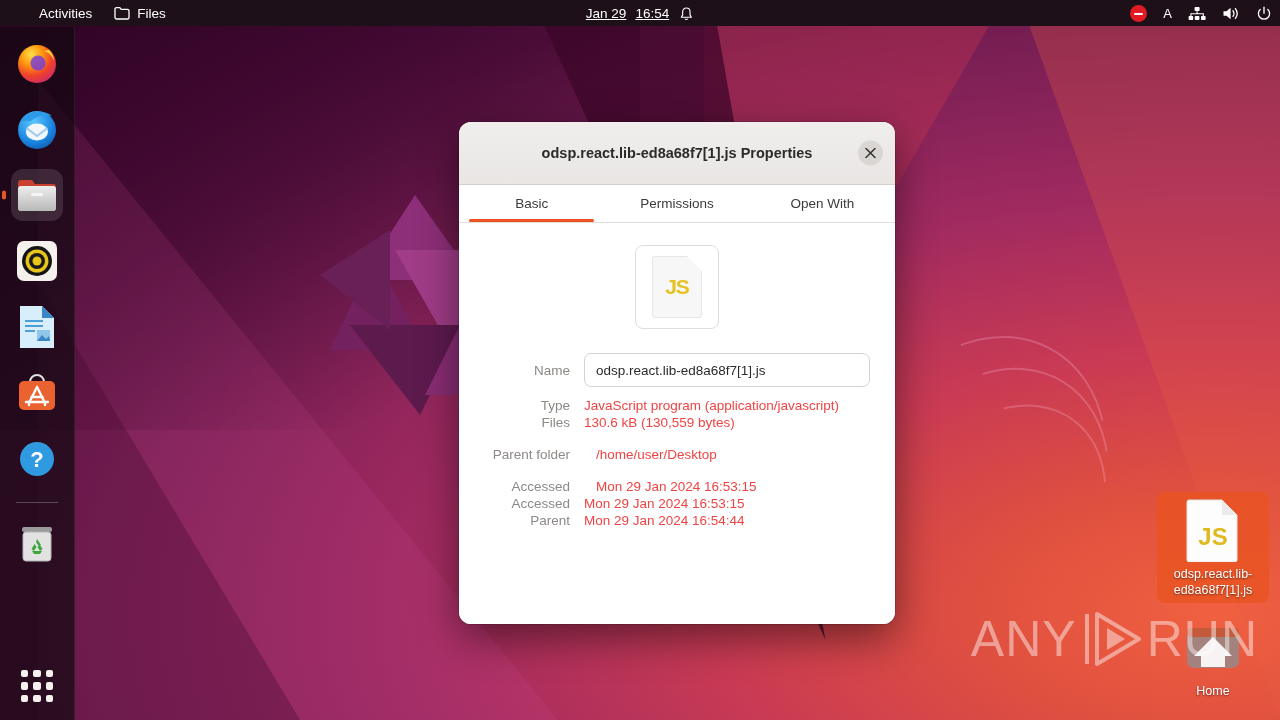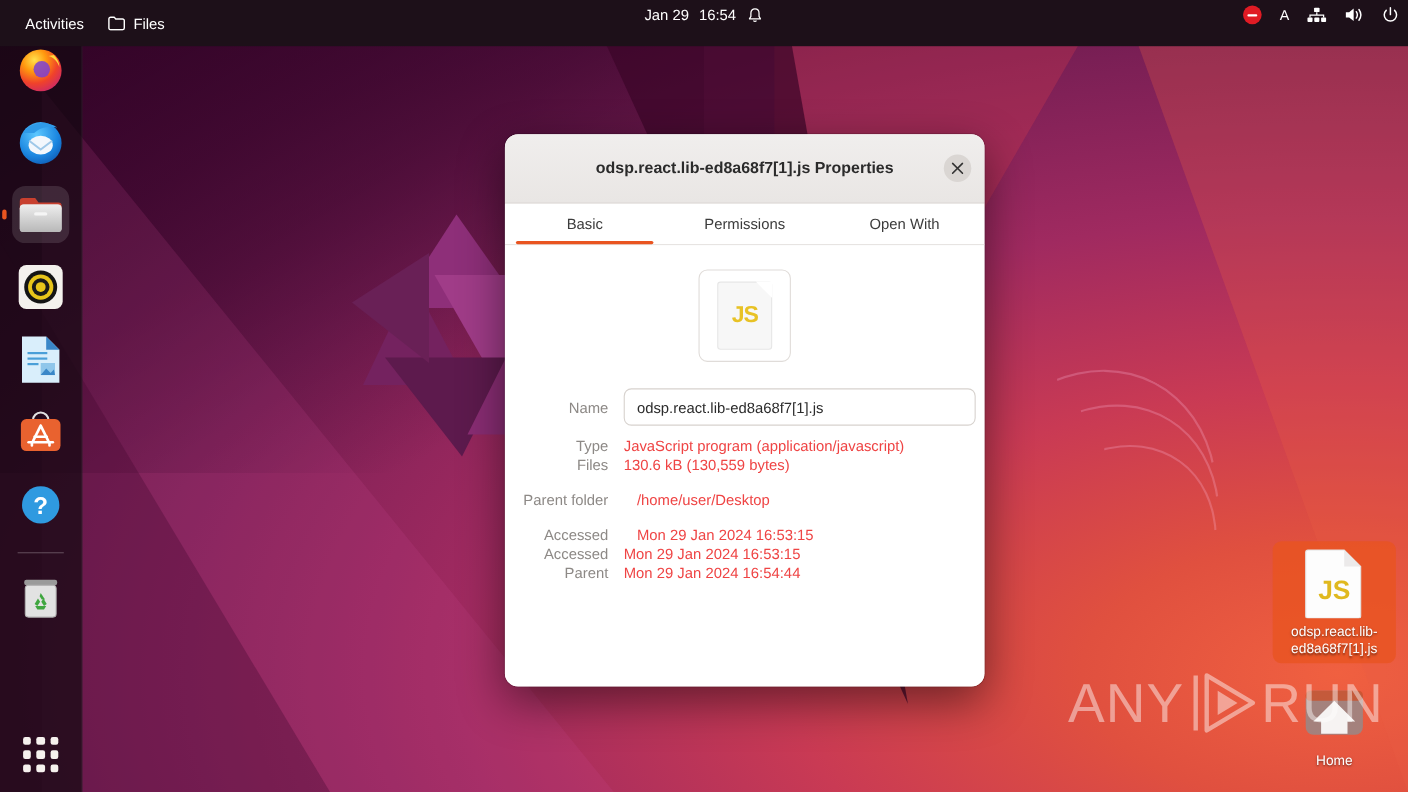--- a/index.html
+++ b/index.html
@@ -80,38 +80,40 @@
 
   
   .stroke { position: absolute; border-radius: 50%; border: 2px solid rgba(255,190,225,0.22); border-color: rgba(255,190,225,0.25) transparent transparent transparent; }
   .s1 { left: 860px; top: 330px; width: 240px; height: 300px; transform: rotate(28deg); }
   .s2 { left: 880px; top: 360px; width: 220px; height: 280px; transform: rotate(32deg); }
   .s3 { left: 905px; top: 395px; width: 190px; height: 250px; transform: rotate(36deg); }
 
   
   .topbar {
     position: absolute; top: 0; left: 0;
-    width: 1280px; height: 42px;
+    width: 1280px; height: 26px;
     background: #1d1019;
     display: flex; align-items: center;
     color: #ffffff;
     font-size: 13.5px;
     z-index: 40;
+    padding-left: 16px;
   }
   .tb-left { display: flex; align-items: center; padding-left: 12px; gap: 0; }
   .tb-item {
     display: flex; align-items: center; gap: 7px;
     padding: 3px 11px; border-radius: 5px;
     color: #ffffff; white-space: nowrap;
   }
   .tb-center {
     position: absolute; left: 50%; top: 0;
     transform: translateX(-50%);
     height: 27px; display: flex; align-items: center; gap: 10px;
     padding: 0 10px;
+    text-decoration: underline;
   }
   .tb-clock { display: flex; gap: 9px; font-size: 13.5px; }
   .tb-right {
     position: absolute; right: 8px; top: 0;
     height: 27px; display: flex; align-items: center; gap: 16px;
   }
   .dnd-dot {
     width: 17px; height: 17px; border-radius: 50%;
     background: #e01b24; display: flex; align-items: center; justify-content: center;
   }
@@ -228,21 +230,21 @@
     position: relative; width: 50px; height: 62px;
     background: #f7f7f7; border: 1px solid #e6e6e6; border-radius: 3px;
     display: flex; align-items: center; justify-content: center;
   }
   .js-doc::after {
     content: ""; position: absolute; right: -1px; top: -1px;
     border-left: 15px solid transparent; border-top: 15px solid #ffffff;
   }
   .js-label { font-size: 21px; font-weight: bold; color: #e8c225; letter-spacing: -1px; }
 
-  .prop-grid { padding: 0 8px; margin-top: 12px; }
+  .prop-grid { padding: 0 25px; margin-top: 12px; }
   .prop-row { display: flex; align-items: center; margin-bottom: 3px; }
   .prop-row.spaced { margin-top: 17px; gap: 12px; }
   .prop-key {
     width: 100px; text-align: right; padding-right: 14px;
     font-size: 13.5px; color: #8d8986; white-space: nowrap; flex: none;
   }
   .prop-val { font-size: 13.5px; color: #ef4444; }
   .name-input {
     flex: 1; height: 34px;
     border: 1px solid #d7d2ce; border-radius: 7px;

